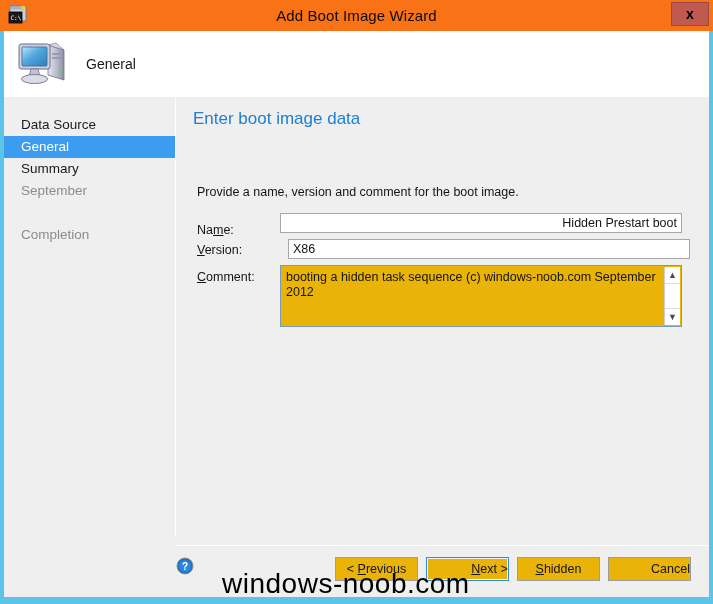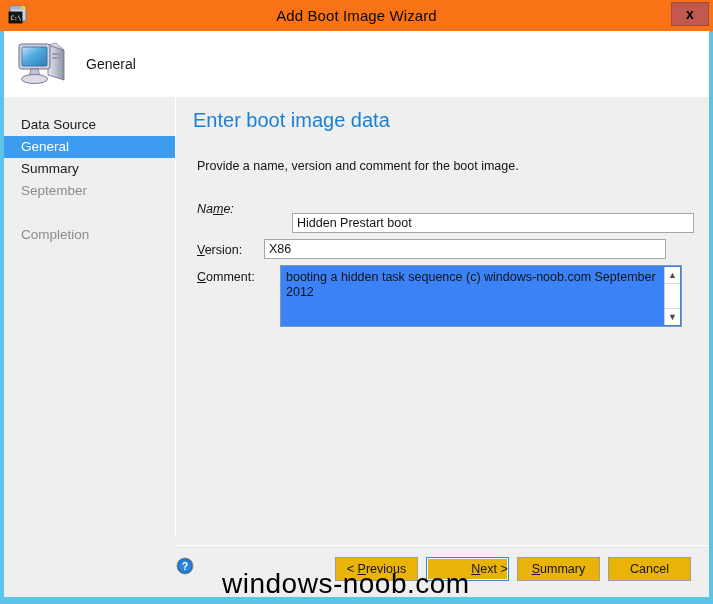--- a/index.html
+++ b/index.html
@@ -133,27 +133,27 @@
   
   .content {
     position: absolute;
     left: 172px; top: 0;
     width: 533px;
     height: 500px;
   }
   .page-heading {
     position: absolute;
     left: 17px; top: 12px;
-    font-size: 20px;
+    font-size: 17px;
     color: #1c7fd6;
     white-space: nowrap;
   }
   .instruction {
     position: absolute;
-    left: 21px; top: 62px;
+    left: 21px; top: 88px;
     font-size: 12.5px;
     color: #141414;
     white-space: nowrap;
   }
 
   
   .field-label {
     position: absolute;
     font-size: 12.5px;
     color: #141414;
@@ -167,21 +167,21 @@
     border: 1px solid #a7a7a7;
     box-sizing: border-box;
     font-family: "Liberation Sans", sans-serif;
     font-size: 12.5px;
     color: #141414;
     padding: 0 4px;
     outline: none;
   }
   .comment-box {
     position: absolute;
-    background: #3b82f6;
+    background: #eab308;
     border: 1px solid #7c9bb5;
     box-sizing: border-box;
   }
   .comment-text {
     position: absolute;
     left: 5px; top: 4px;
     width: 370px;
     font-size: 12.5px;
     color: #141414;
     line-height: 15px;
@@ -323,25 +323,25 @@
       <div class="nav-item disabled" style="top:83px;">September</div>
       <div class="nav-item disabled" style="top:105px;margin-top:22px;">Completion</div>
     </div>
     <div class="sidebar-divider"></div>
 
     <div class="content">
 
       <div class="page-heading">Enter boot image data</div>
       <div class="instruction">Provide a name, version and comment for the boot image.</div>
 
-      <div class="field-label" style="left:21px; top:105px;font-style:italic;"><span>Na</span><u>m</u><span>e:</span></div>
-      <input class="text-input" style="left: 116px; top: 116px; width: 402px; height: 20px;" value="Hidden Prestart boot">
+      <div class="field-label" style="left:21px; top:126px;"><span>Na</span><u>m</u><span>e:</span></div>
+      <input class="text-input" style="left: 104px; top: 116px; width: 402px; height: 20px; text-align: right;" value="Hidden Prestart boot">
 
       <div class="field-label" style="left:21px; top:146px;text-align:right;"><span></span><u>V</u><span>ersion:</span></div>
-      <input class="text-input" style="left: 88px; top: 142px; width: 402px; height: 20px;" value="X86">
+      <input class="text-input" style="left: 112px; top: 142px; width: 402px; height: 20px;" value="X86">
 
       <div class="field-label" style="left:21px; top:173px;"><span></span><u>C</u><span>omment:</span></div>
       <div class="comment-box" style="left:104px; top:168px; width:402px; height:62px;">
         <div class="comment-text">booting a hidden task sequence (c) windows-noob.com September 2012</div>
         <div class="scrollbar">
           <div class="sb-arrow sb-up">▲</div>
           <div class="sb-arrow sb-down">▼</div>
         </div>
       </div>
 
@@ -352,21 +352,21 @@
     <span class="help-icon">
       <svg width="18" height="18" viewBox="0 0 18 18">
         <circle cx="9" cy="9" r="8" fill="#1f6fc4" stroke="#8c8c8c" stroke-width="1"></circle>
         <circle cx="9" cy="9" r="6" fill="#2d86dd"></circle>
         <text x="9" y="13" text-anchor="middle" font-family="Liberation Sans, sans-serif" font-size="10" font-weight="bold" fill="#ffffff">?</text>
       </svg>
     </span>
 
     <div class="dlg-button" style="left:331px;"><span>&lt; </span><u>P</u><span>revious</span></div>
     <div class="dlg-button focused" style="left:422px;padding-left:44px;"><span></span><u>N</u><span>ext &gt;</span></div>
-    <div class="dlg-button" style="left:513px;"><span></span><u>S</u><span>ummary</span></div>
-    <div class="dlg-button" style="left:604px;"><span></span><u></u><span>Cancel</span></div>
+    <div class="dlg-button" style="left:513px;"><span></span><u>S</u><span>hidden</span></div>
+    <div class="dlg-button" style="left:604px;text-align:right;"><span></span><u></u><span>Cancel</span></div>
 
   </div>
 
   <div class="watermark">windows-noob.com</div>
   <div class="bottom-strip"></div>
 
 </div>
 
 </body></html>

